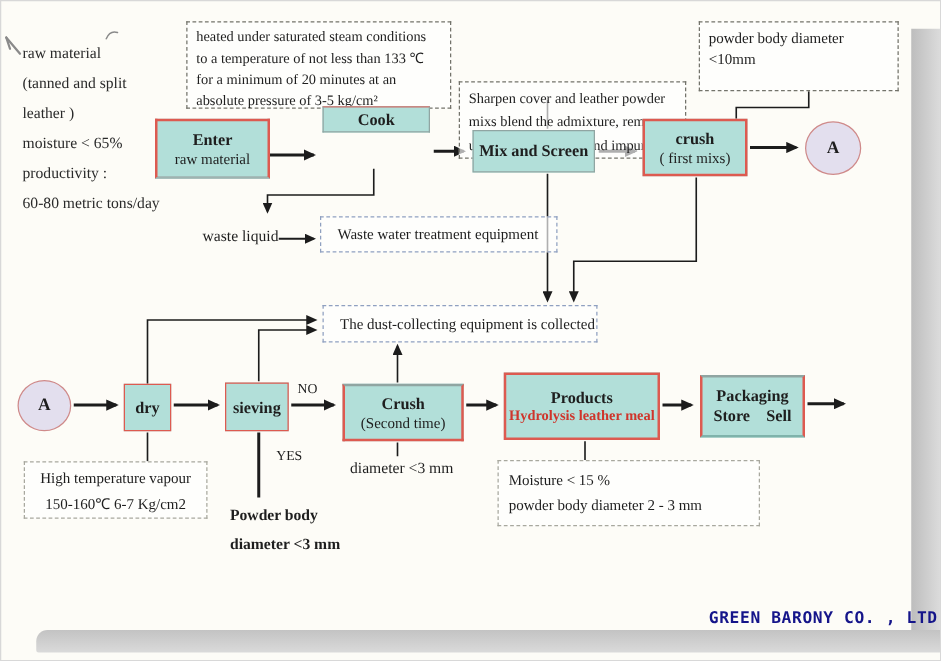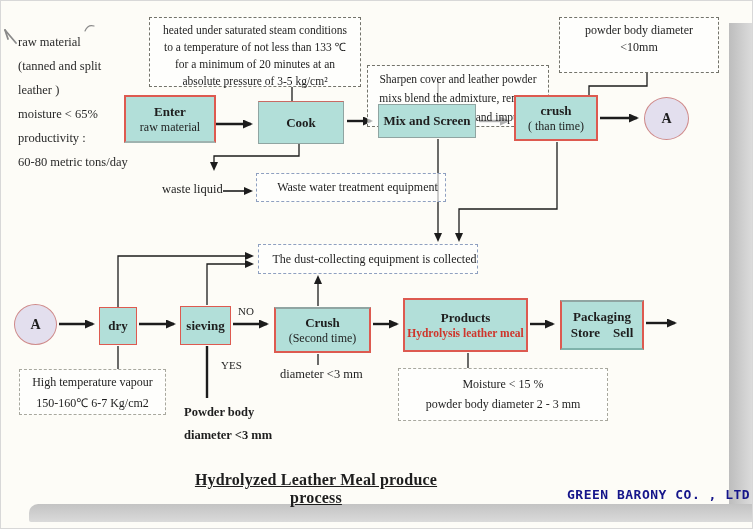--- a/index.html
+++ b/index.html
@@ -9,21 +9,21 @@
     font-family:"Liberation Serif",serif;color:#1e1e1e;
   }
   .shadow-right{position:absolute;left:728px;top:22px;width:25px;height:486px;
     background:linear-gradient(90deg,#bdbdbd,#dedede);z-index:1;}
   .shadow-bottom{position:absolute;left:28px;top:503px;width:725px;height:18px;
     background:linear-gradient(180deg,#c3c3c3,#dadada);border-radius:9px 0 0 2px;z-index:1;}
   svg.lines{position:absolute;left:0;top:0;z-index:2;}
   .abs{position:absolute;z-index:3;box-sizing:border-box;}
   
   .note{background:rgba(255,255,255,.65);font-size:11.5px;line-height:17px;
-    padding:4px 7px;white-space:pre-line;border:1px dashed #73736a;text-align:center;}
+    padding:4px 7px;white-space:pre-line;border:1px dashed #73736a;}
   .note.blue{border:1px dashed #8fa0c0;font-size:12px;}
   .note.soft{border:1px dashed #a8a89e;font-size:12px;line-height:21px;}
   
   .node{background:var(--node-fill,#b2dfd9);display:flex;flex-direction:column;
     align-items:center;justify-content:center;text-align:center;}
   .node .t{font-weight:bold;font-size:13px;line-height:16px;}
   .node .s{font-size:12px;line-height:15px;}
   .b-red{border:2px solid var(--node-border-red,#dd5a50);}
   .b-red-thin{border:1.5px solid var(--node-border-red,#dd5a50);}
   .b-gray{border:1.5px solid var(--node-border-gray,#90a5a2);}
@@ -117,29 +117,29 @@
   <div class="abs note blue" style="left:257px;top:243px;width:220px;height:30px;padding:6px 0 0 13px;">The dust-collecting equipment is collected</div>
   <div class="abs note soft" style="left:18px;top:368px;width:147px;height:46px;text-align:center;padding-top:2px;">High temperature vapour
 150-160℃  6-7 Kg/cm2</div>
   <div class="abs note soft" style="left:397px;top:367px;width:210px;height:53px;line-height:20px;padding:5px 8px;">Moisture    &lt; 15 %
 powder body diameter 2 - 3 mm</div>
 
   <div class="abs node b-enter" style="left:123px;top:94px;width:92px;height:48px;">
     <div class="t">Enter</div>
     <div class="s">raw material</div>
   </div>
-  <div class="abs node b-cook" style="left:257px;top:100px;width:86px;height:43px;">
+  <div class="abs node b-cook" style="left:257px;top:84px;width:86px;height:21px;">
     <div class="t">Cook</div>
   </div>
   <div class="abs node b-gray" style="left:377px;top:103px;width:98px;height:34px;">
     <div class="t">Mix and Screen</div>
   </div>
   <div class="abs node b-red" style="left:513px;top:94px;width:84px;height:46px;">
     <div class="t">crush</div>
-    <div class="s">( than time)</div>
+    <div class="s">( first mixs)</div>
   </div>
   <div class="abs circle" style="left:643px;top:96px;width:45px;height:43px;">A</div>
 
   <div class="abs" style="left:161px;top:181px;font-size:12.5px;">waste liquid</div>
   <div class="abs" style="left:237px;top:304px;font-size:11px;">NO</div>
   <div class="abs" style="left:220px;top:358px;font-size:11px;">YES</div>
   <div class="abs" style="left:279px;top:366px;font-size:12.5px;">diameter &lt;3 mm</div>
   <div class="abs plain" style="left:183px;top:400px;font-size:12.5px;line-height:23px;font-weight:bold;">Powder body
 diameter &lt;3 mm</div>
 
@@ -156,16 +156,15 @@
   </div>
   <div class="abs node b-red" style="left:402px;top:297px;width:125px;height:54px;">
     <div class="t">Products</div>
     <div class="sub-red">Hydrolysis leather meal</div>
   </div>
   <div class="abs node b-pack" style="left:559px;top:299px;width:84px;height:50px;">
     <div class="t">Packaging</div>
     <div class="t storesell">Store    Sell</div>
   </div>
 
-  <div class="abs title" style="left:170px;top:470px;width:290px;">Hydrolyzed Leather Meal produce process</div>
   <div class="abs company" style="left:566px;top:486px;">GREEN BARONY CO. , LTD</div>
 
 </div>
 
 </body></html>

